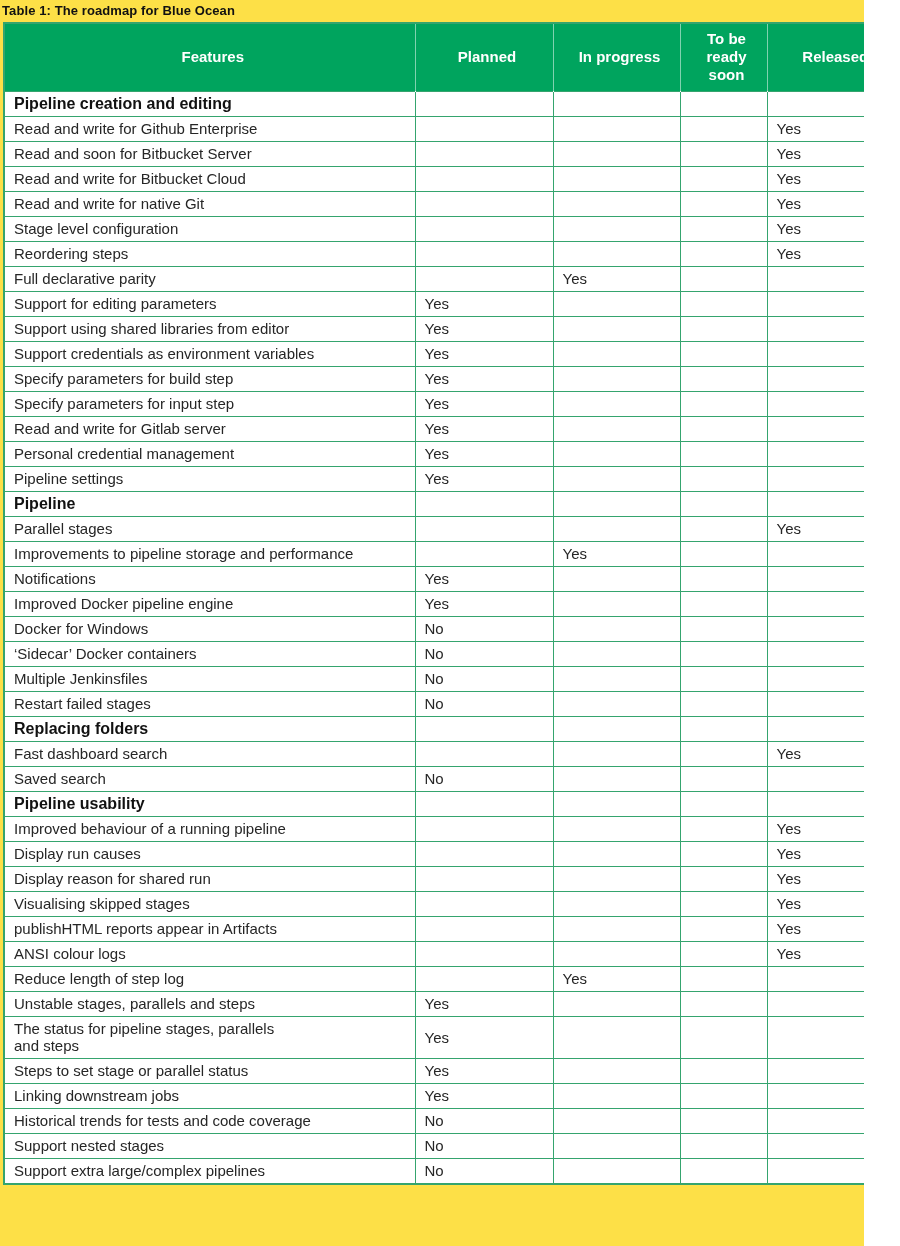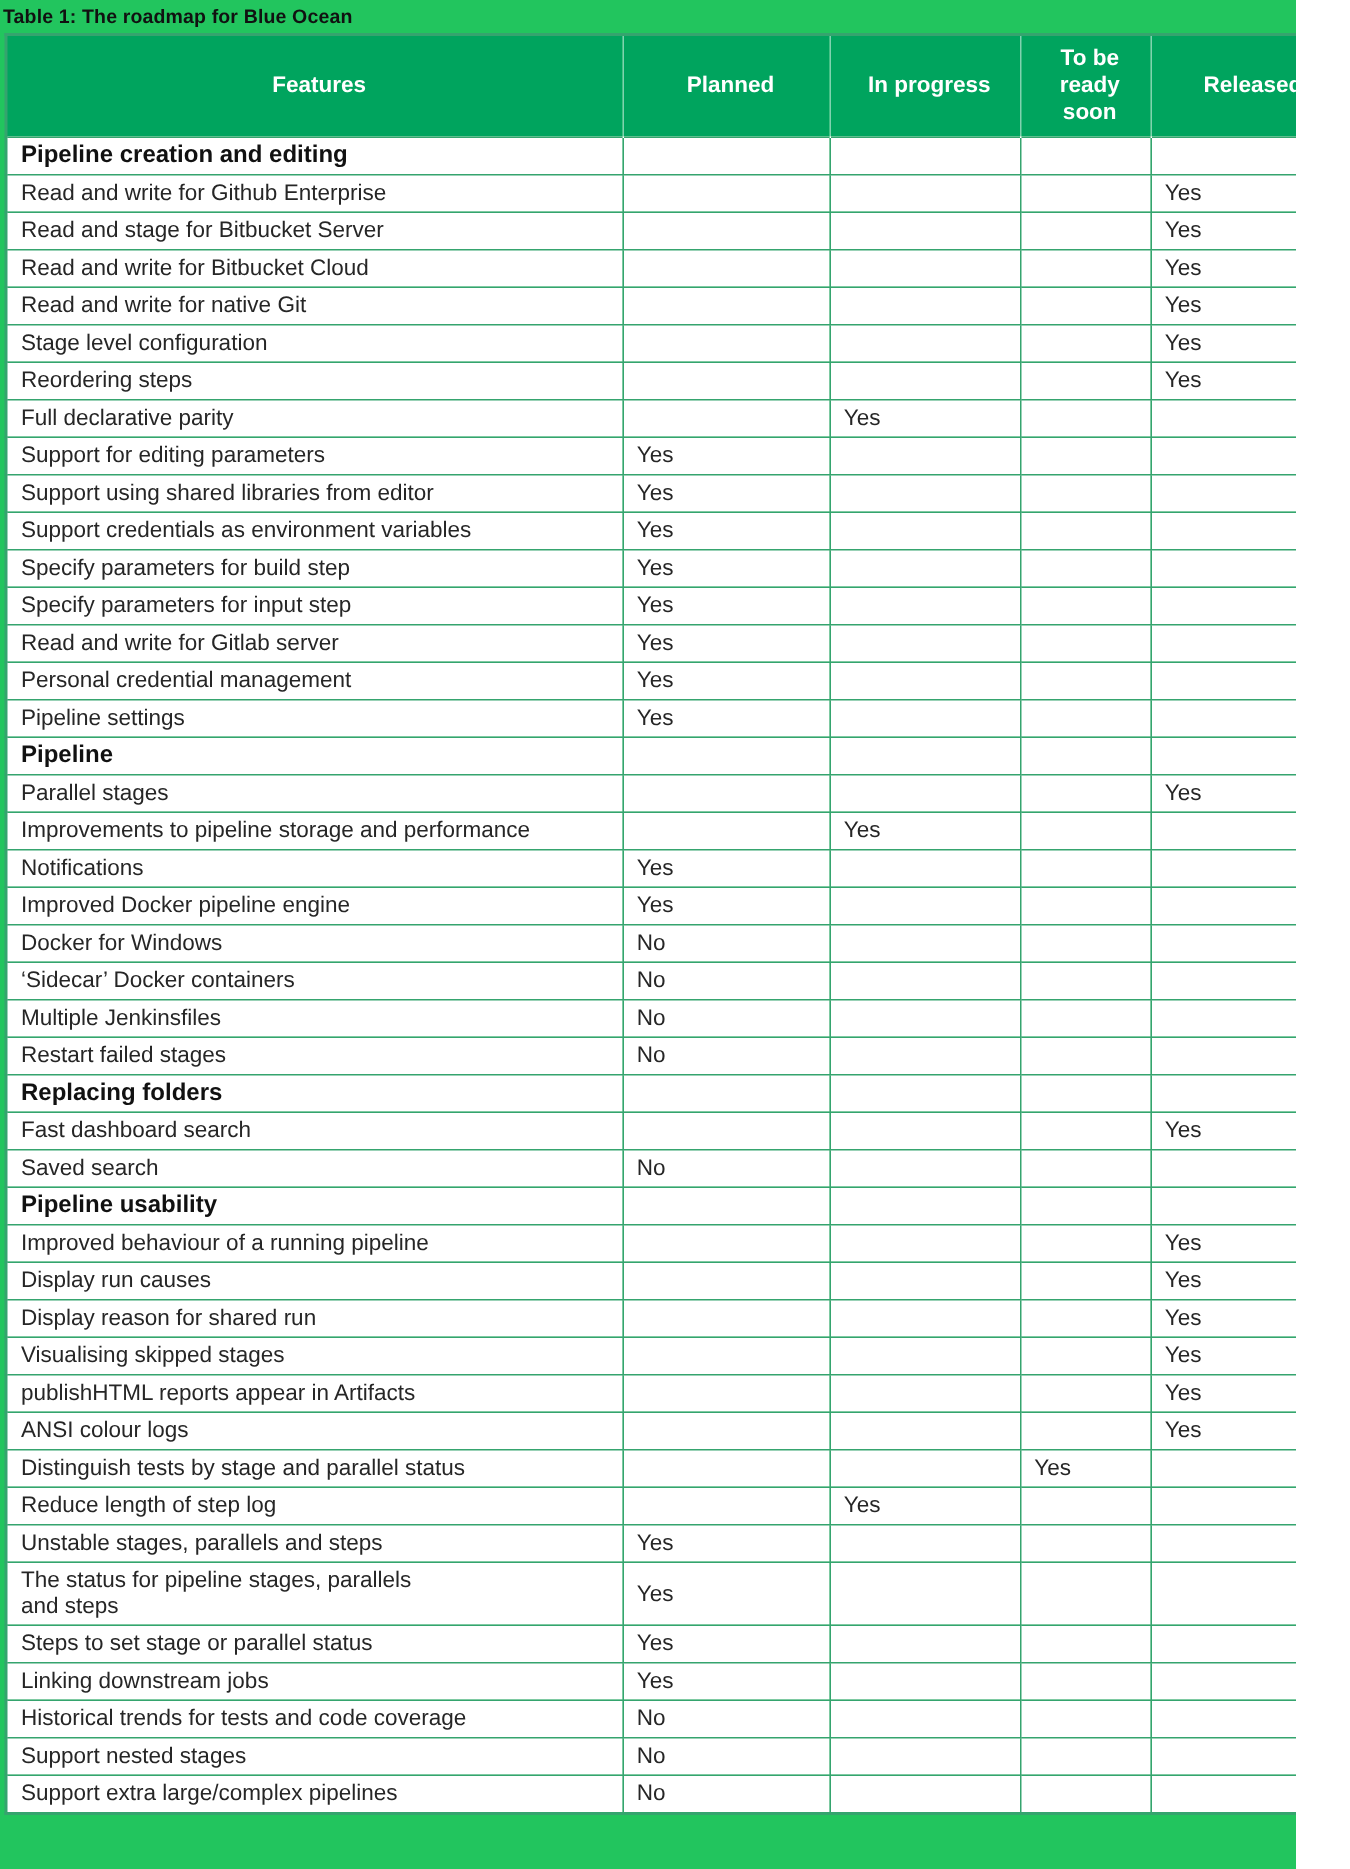--- a/index.html
+++ b/index.html
@@ -5,21 +5,21 @@
   html, body {
     margin: 0;
     padding: 0;
     background: #ffffff;
     font-family: "Liberation Sans", sans-serif;
   }
   .page {
     position: relative;
     width: 864px;
     height: 1246px;
-    background: #22c55e;
+    background: #fde047;
     overflow: hidden;
   }
   .caption {
     position: absolute;
     top: 3px;
     left: 2px;
     font-size: 13px;
     font-weight: bold;
     color: #111111;
     letter-spacing: 0.1px;
@@ -104,21 +104,21 @@
       <td></td>
     </tr>
         <tr>
       <td class="feature">Read and write for Github Enterprise</td>
       <td></td>
       <td></td>
       <td></td>
       <td>Yes</td>
     </tr>
         <tr>
-      <td class="feature">Read and stage for Bitbucket Server</td>
+      <td class="feature">Read and soon for Bitbucket Server</td>
       <td></td>
       <td></td>
       <td></td>
       <td>Yes</td>
     </tr>
         <tr>
       <td class="feature">Read and write for Bitbucket Cloud</td>
       <td></td>
       <td></td>
       <td></td>
@@ -333,27 +333,20 @@
       <td></td>
       <td></td>
       <td>Yes</td>
     </tr>
         <tr>
       <td class="feature">ANSI colour logs</td>
       <td></td>
       <td></td>
       <td></td>
       <td>Yes</td>
-    </tr>
-        <tr>
-      <td class="feature">Distinguish tests by stage and parallel status</td>
-      <td></td>
-      <td></td>
-      <td>Yes</td>
-      <td></td>
     </tr>
         <tr>
       <td class="feature">Reduce length of step log</td>
       <td></td>
       <td>Yes</td>
       <td></td>
       <td></td>
     </tr>
         <tr>
       <td class="feature">Unstable stages, parallels and steps</td>

